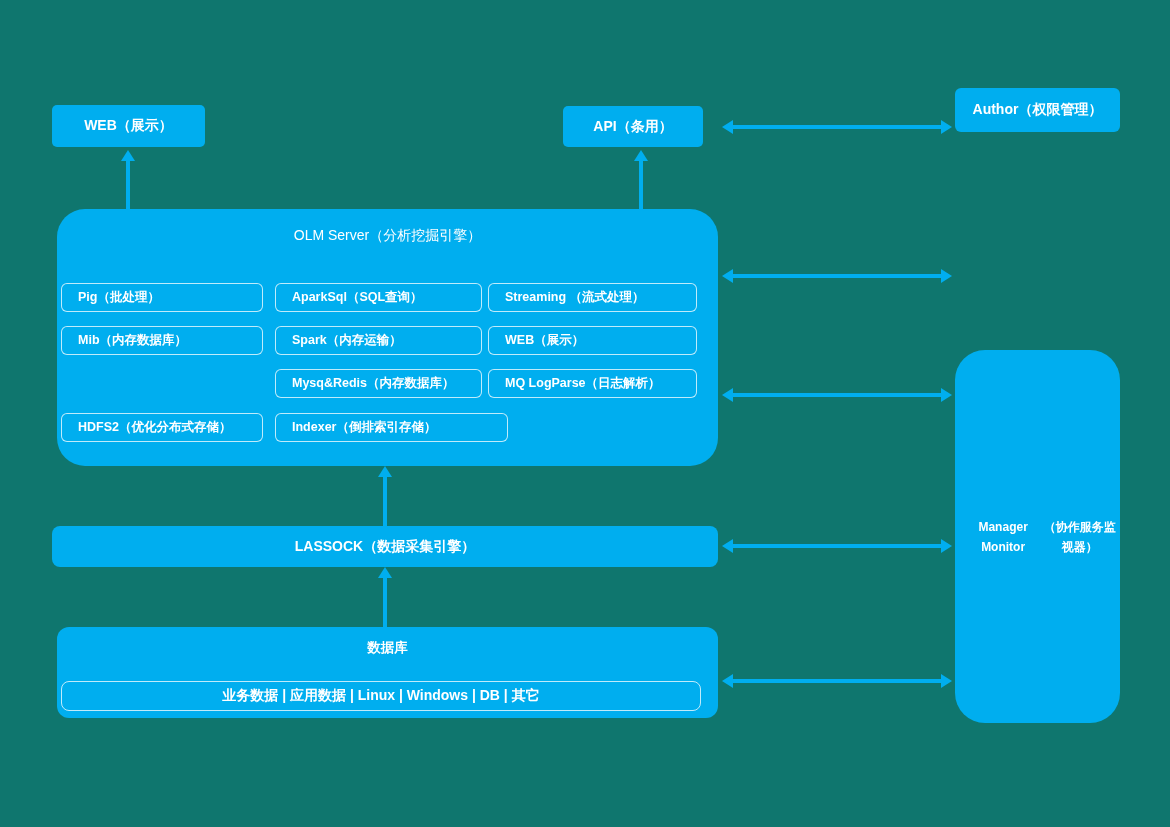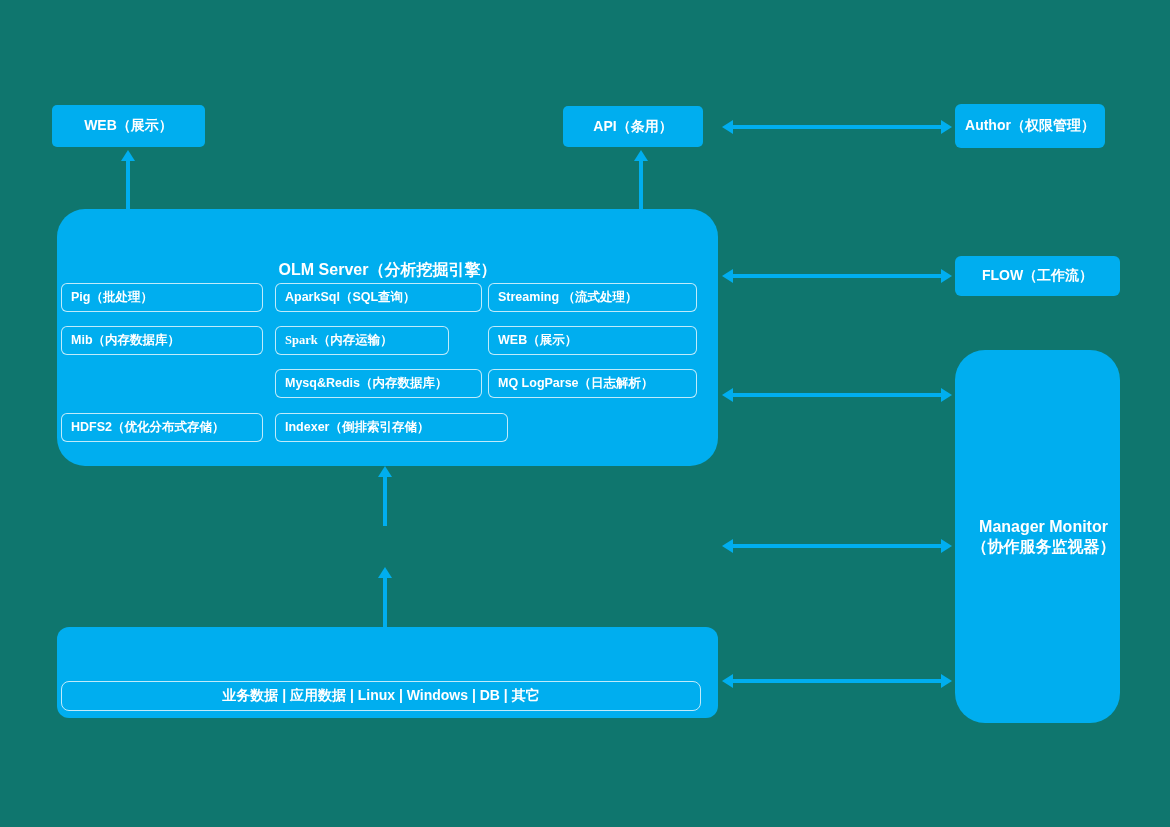--- a/index.html
+++ b/index.html
@@ -20,37 +20,37 @@
     color:var(--white);
     font-weight:bold;
     display:flex;align-items:center;justify-content:center;
     text-align:center;
     box-sizing:border-box;
   }
   .small-node{font-size:14px;border-radius:5px;}
   .big-node{border-radius:28px;display:block;}
   .olm-title{
     position:absolute;left:0;top:18px;width:100%;
-    text-align:center;font-size:16px;font-weight:bold;color:var(--white);margin-top:33px;
+    text-align:center;font-size:14px;font-weight:normal;color:var(--white);
   }
   .module{
     position:absolute;
     height:29px;
     border:1px solid rgba(255,255,255,0.75);
     border-radius:6px;
     display:flex;align-items:center;
-    padding-left:9px;
+    padding-left:16px;
     font-size:12.5px;font-weight:bold;color:var(--white);
     box-sizing:border-box;
     background:var(--blue);
   }
   .manager-node{
     border-radius:30px;
-    display:flex;flex-direction:column;align-items:center;justify-content:center;
-    font-size:16px;line-height:20px;padding-left:12px;
+    display:flex;flex-direction:row;align-items:center;justify-content:center;
+    font-size:12px;line-height:20px;padding-left:12px;
   }
   .db-node{border-radius:12px;display:block;}
   .db-title{
     position:absolute;left:0;top:12px;width:100%;
     text-align:center;font-size:13.5px;font-weight:bold;color:var(--white);
   }
   .db-sources{
     position:absolute;left:4px;top:54px;width:640px;height:30px;
     border:1px solid rgba(255,255,255,0.75);
     border-radius:8px;
@@ -83,49 +83,50 @@
 </style>
 </head>
 <body>
 
 <div class="canvas">
 
   <div class="node small-node" style="left:52px;top:105px;width:153px;height:42px;">WEB（展示）</div>
 
   <div class="node small-node" style="left:563px;top:106px;width:140px;height:41px;">API（条用）</div>
 
-  <div class="node small-node" style="left:955px;top:104px;width:150px;height:44px;border-radius:6px;">Author（权限管理）</div>
+  <div class="node small-node" style="left:955px;top:88px;width:165px;height:44px;border-radius:6px;">Author（权限管理）</div>
 
   <div class="node big-node" style="left:57px;top:209px;width:661px;height:257px;">
     <div class="olm-title">OLM Server（分析挖掘引擎）</div>
 
     <div class="module" style="left:4px;top:74px;width:202px;">Pig（批处理）</div>
     <div class="module" style="left:218px;top:74px;width:207px;">AparkSql（SQL查询）</div>
     <div class="module" style="left:431px;top:74px;width:209px;">Streaming （流式处理）</div>
 
     <div class="module" style="left:4px;top:117px;width:202px;">Mib（内存数据库）</div>
-    <div class="module" style="left:218px;top:117px;width:174px;font-family:Liberation Serif, serif;">Spark（内存运输）</div>
+    <div class="module" style="left:218px;top:117px;width:207px;">Spark（内存运输）</div>
     <div class="module" style="left:431px;top:117px;width:209px;">WEB（展示）</div>
 
     <div class="module" style="left:218px;top:160px;width:207px;">Mysq&amp;Redis（内存数据库）</div>
     <div class="module" style="left:431px;top:160px;width:209px;">MQ LogParse（日志解析）</div>
 
     <div class="module" style="left:4px;top:204px;width:202px;">HDFS2（优化分布式存储）</div>
     <div class="module" style="left:218px;top:204px;width:233px;">Indexer（倒排索引存储）</div>
   </div>
 
-  <div class="node small-node" style="left:955px;top:256px;width:165px;height:40px;border-radius:6px;">FLOW（工作流）</div>
 
   <div class="node manager-node" style="left:955px;top:350px;width:165px;height:373px;">
     <div>Manager Monitor</div>
     <div>（协作服务监视器）</div>
   </div>
 
+  <div class="node small-node" style="left:52px;top:526px;width:666px;height:41px;border-radius:8px;">LASSOCK（数据采集引擎）</div>
 
   <div class="node db-node" style="left:57px;top:627px;width:661px;height:91px;">
+    <div class="db-title">数据库</div>
     <div class="db-sources">业务数据 | 应用数据 | Linux | Windows | DB | 其它</div>
   </div>
 
   <div class="v-arrow" style="left:126px;top:161px;height:48px;"></div>
   <div class="v-arrow" style="left:639px;top:161px;height:48px;"></div>
   <div class="v-arrow" style="left:383px;top:477px;height:49px;"></div>
   <div class="v-arrow" style="left:383px;top:578px;height:49px;"></div>
 
   <div class="h-arrow" style="left:733px;top:125px;width:208px;"></div>
   <div class="h-arrow" style="left:733px;top:274px;width:208px;"></div>

